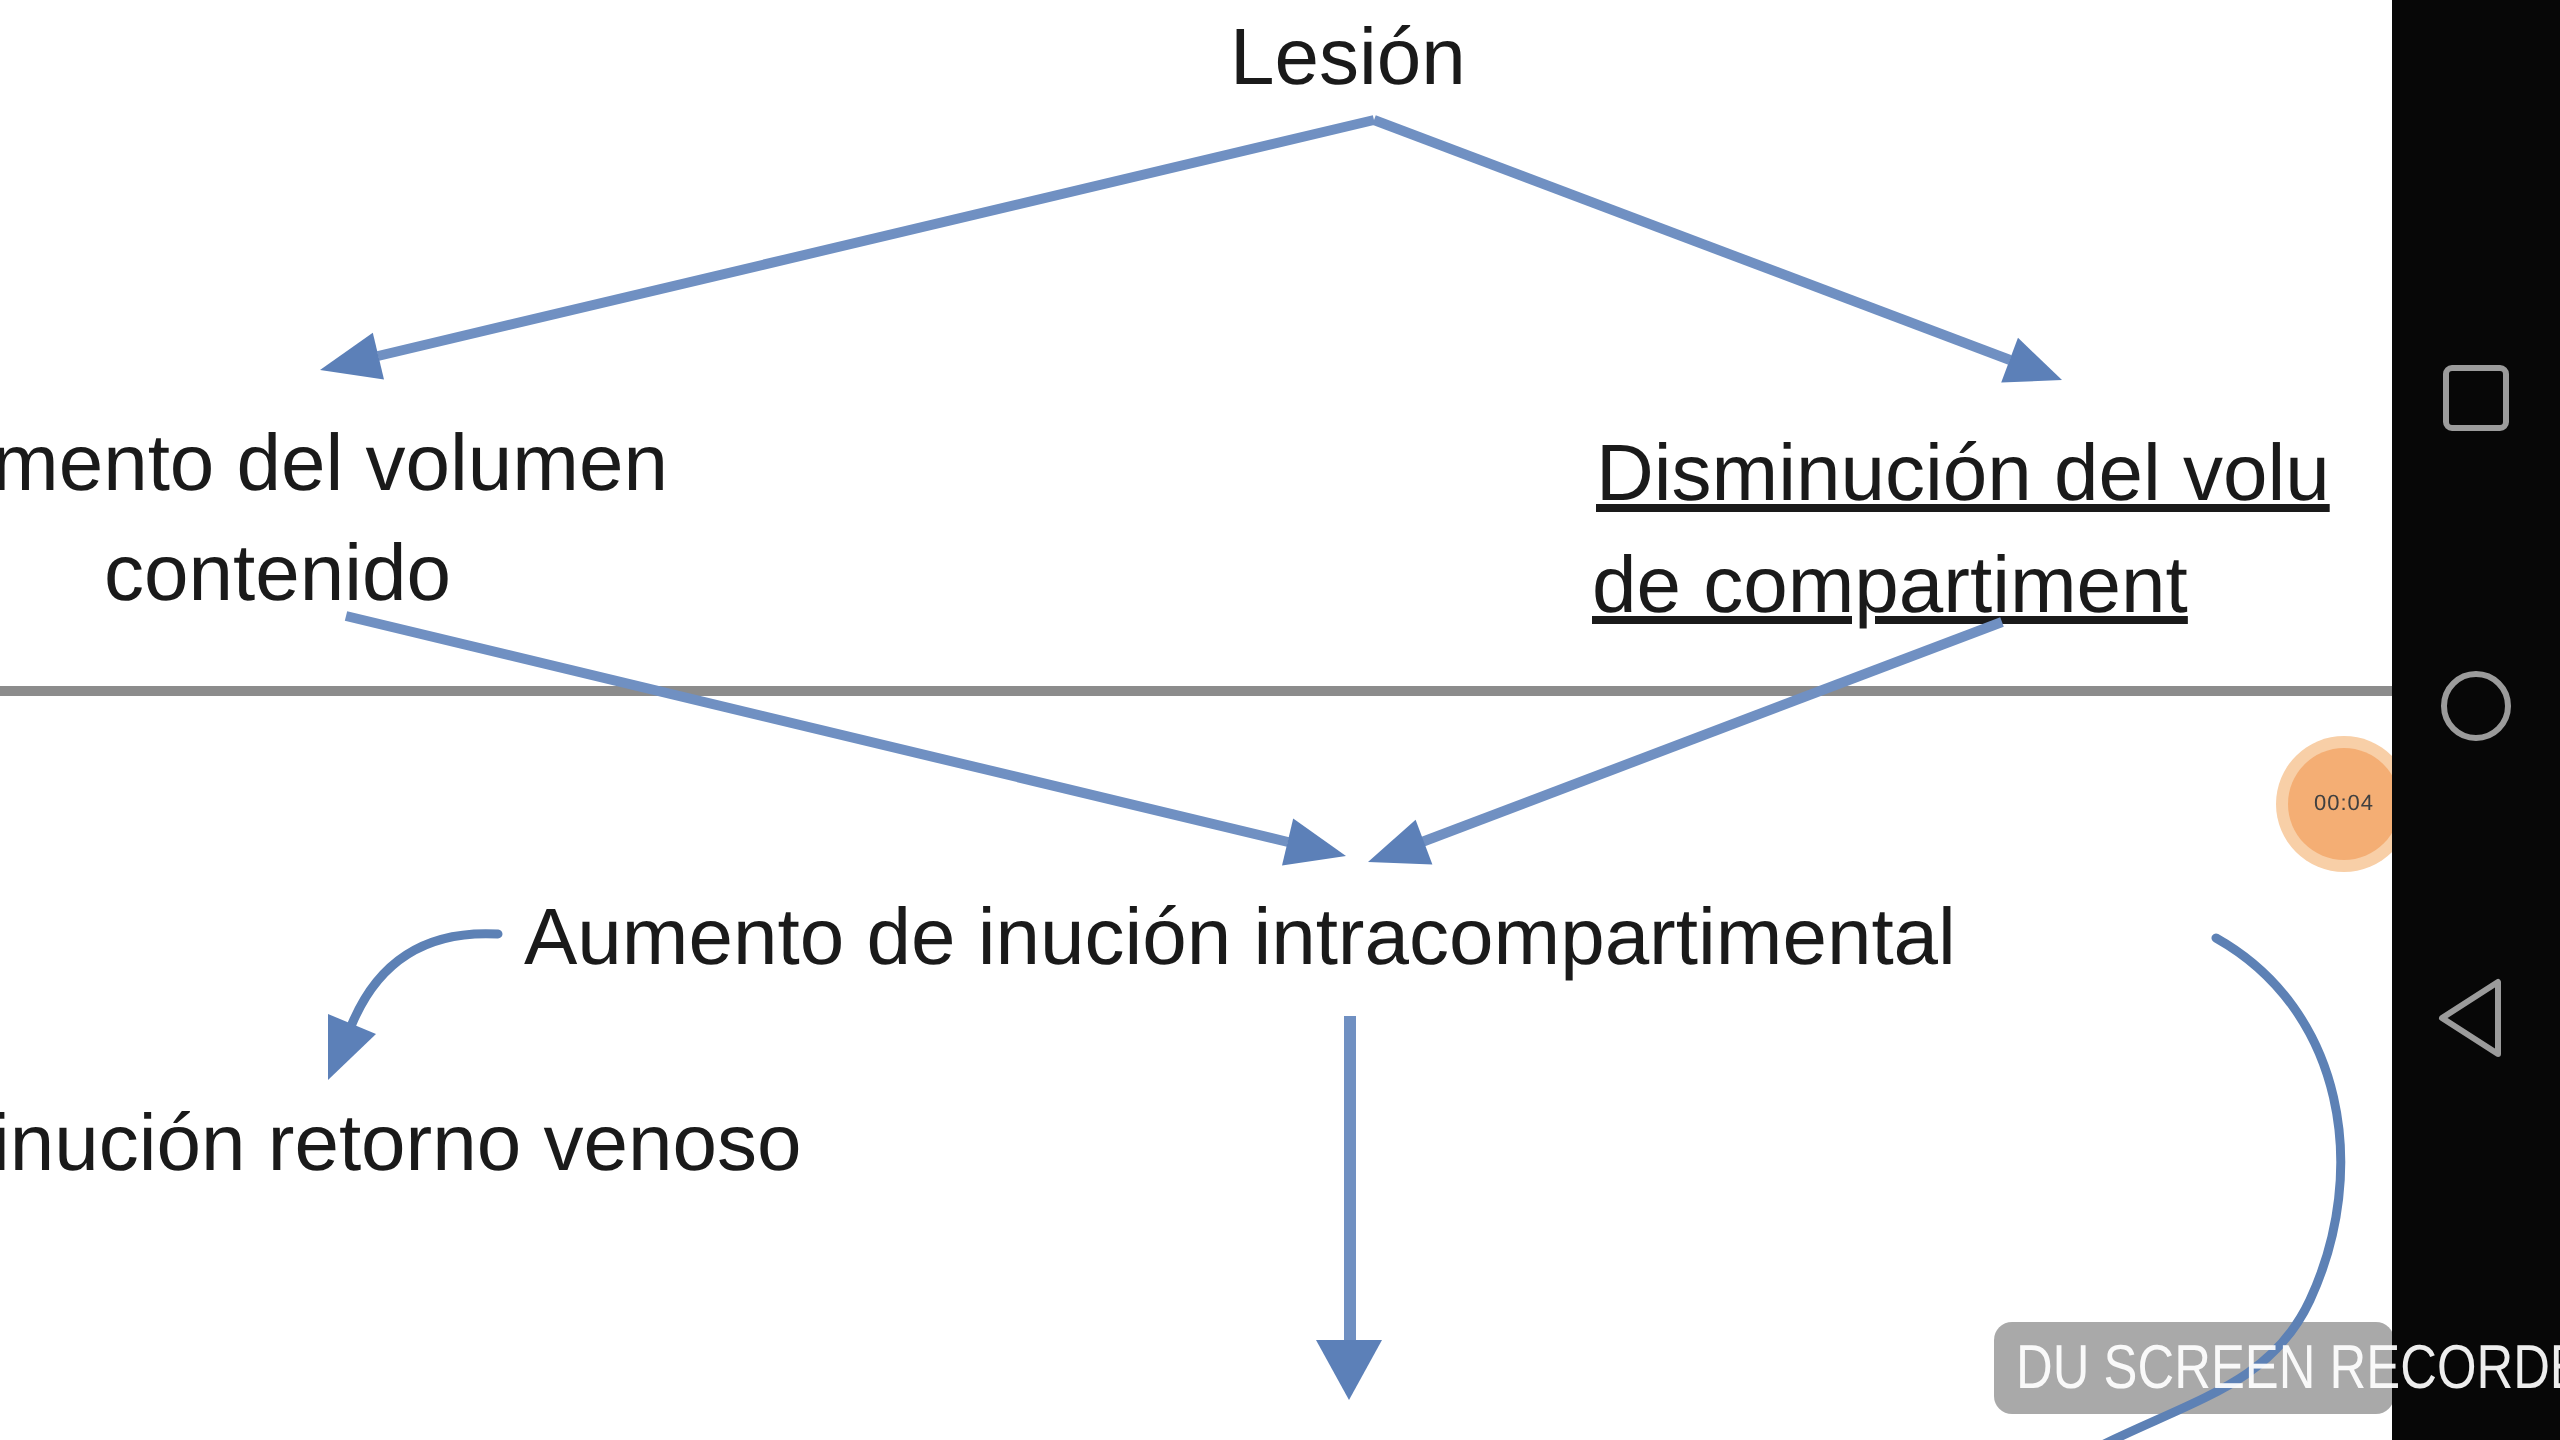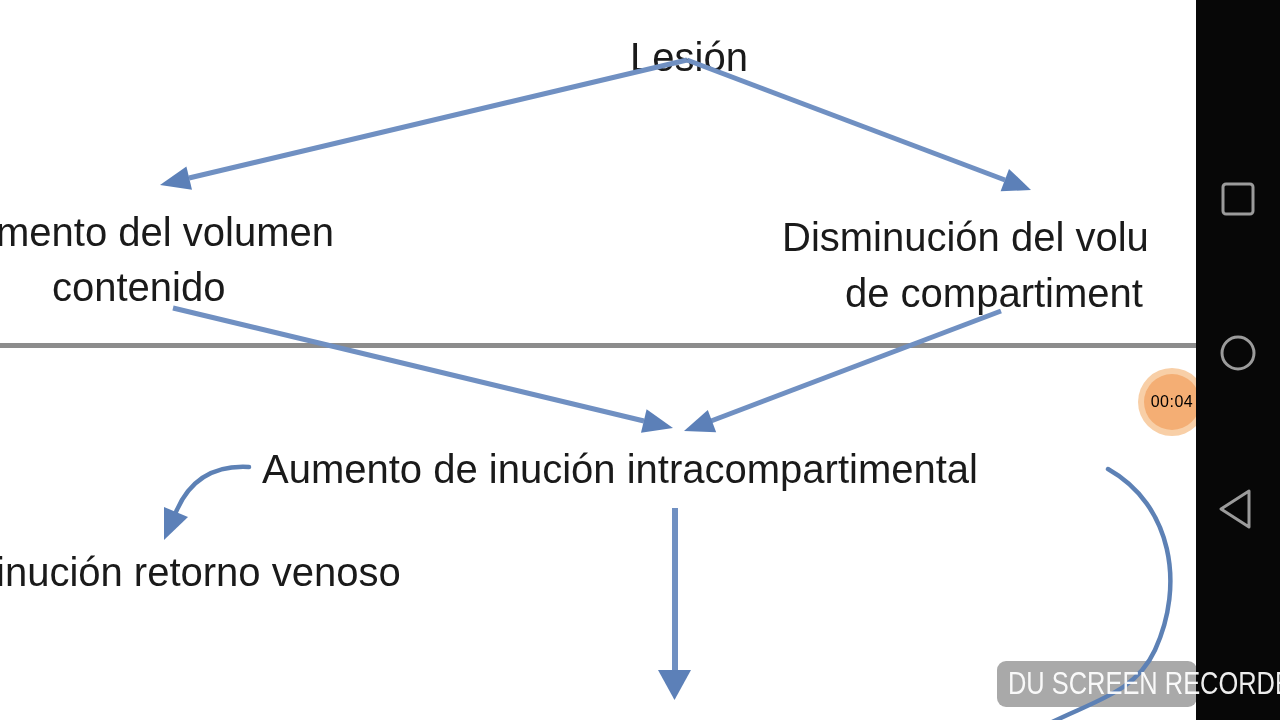--- a/index.html
+++ b/index.html
@@ -22,21 +22,21 @@
   .curve{stroke:var(--curve);stroke-width:4.5;fill:none;stroke-linecap:round;}
   
   #timer{
     position:absolute;left:1138px;top:368px;width:68px;height:68px;border-radius:50%;
     background:var(--timer-halo);z-index:40;display:flex;align-items:center;justify-content:center;
   }
   #timer-inner{
     width:56px;height:56px;border-radius:50%;background:var(--timer-bg);
     display:flex;align-items:center;justify-content:center;
   }
-  #timer-label{color:#000000;font-size:16px;letter-spacing:0.5px;}
+  #timer-label{color:#404040;font-size:11px;letter-spacing:0.5px;}
   
   #watermark-box{
     position:absolute;left:997px;top:661px;width:200px;height:46px;border-radius:9px;
     background:#9d9d9d;opacity:0.88;z-index:25;
   }
   #watermark-label{
     position:absolute;left:1008px;top:666px;z-index:60;color:rgba(255,255,255,0.93);
     font-size:31px;white-space:nowrap;transform:scaleX(0.82);transform-origin:left center;
   }
   
@@ -48,27 +48,27 @@
   #nav-recents{position:absolute;top:169px;}
   #nav-home{position:absolute;top:323px;}
   #nav-back{position:absolute;top:479px;}
   .navico{stroke:var(--navicon);stroke-width:3;fill:none;stroke-linejoin:round;}
 </style>
 </head>
 <body>
 
 <div id="divider" style="background: rgb(140, 140, 140);"></div>
 
-<div class="txt" style="left:630px;top:7px;margin-top:28px;"><span>Lesión</span></div>
+<div class="txt" style="left:615px;top:7px;"><span>Lesión</span></div>
 
 <div class="txt" style="left:-4px;top:210px;">mento del volumen</div>
 <div class="txt" style="left:52px;top:265px;">contenido</div>
 
-<div class="txt" style="left:782px;top:215px;">Disminución del volu</div>
-<div class="txt" style="left:845px;top:271px;">de compartiment</div>
+<div class="txt" style="left:798px;top:215px;text-decoration:underline;">Disminución del volu</div>
+<div class="txt" style="left:796px;top:271px;text-decoration:underline;">de compartiment</div>
 
 <div class="txt" style="left:262px;top:447px;">Aumento de inución intracompartimental</div>
 
 <div class="txt" style="left:-4px;top:550px;">inución retorno venoso</div>
 
 <div id="watermark-box"></div>
 
 <svg id="arrow-layer" width="1280" height="720" viewBox="0 0 1280 720">
 
   <g>

